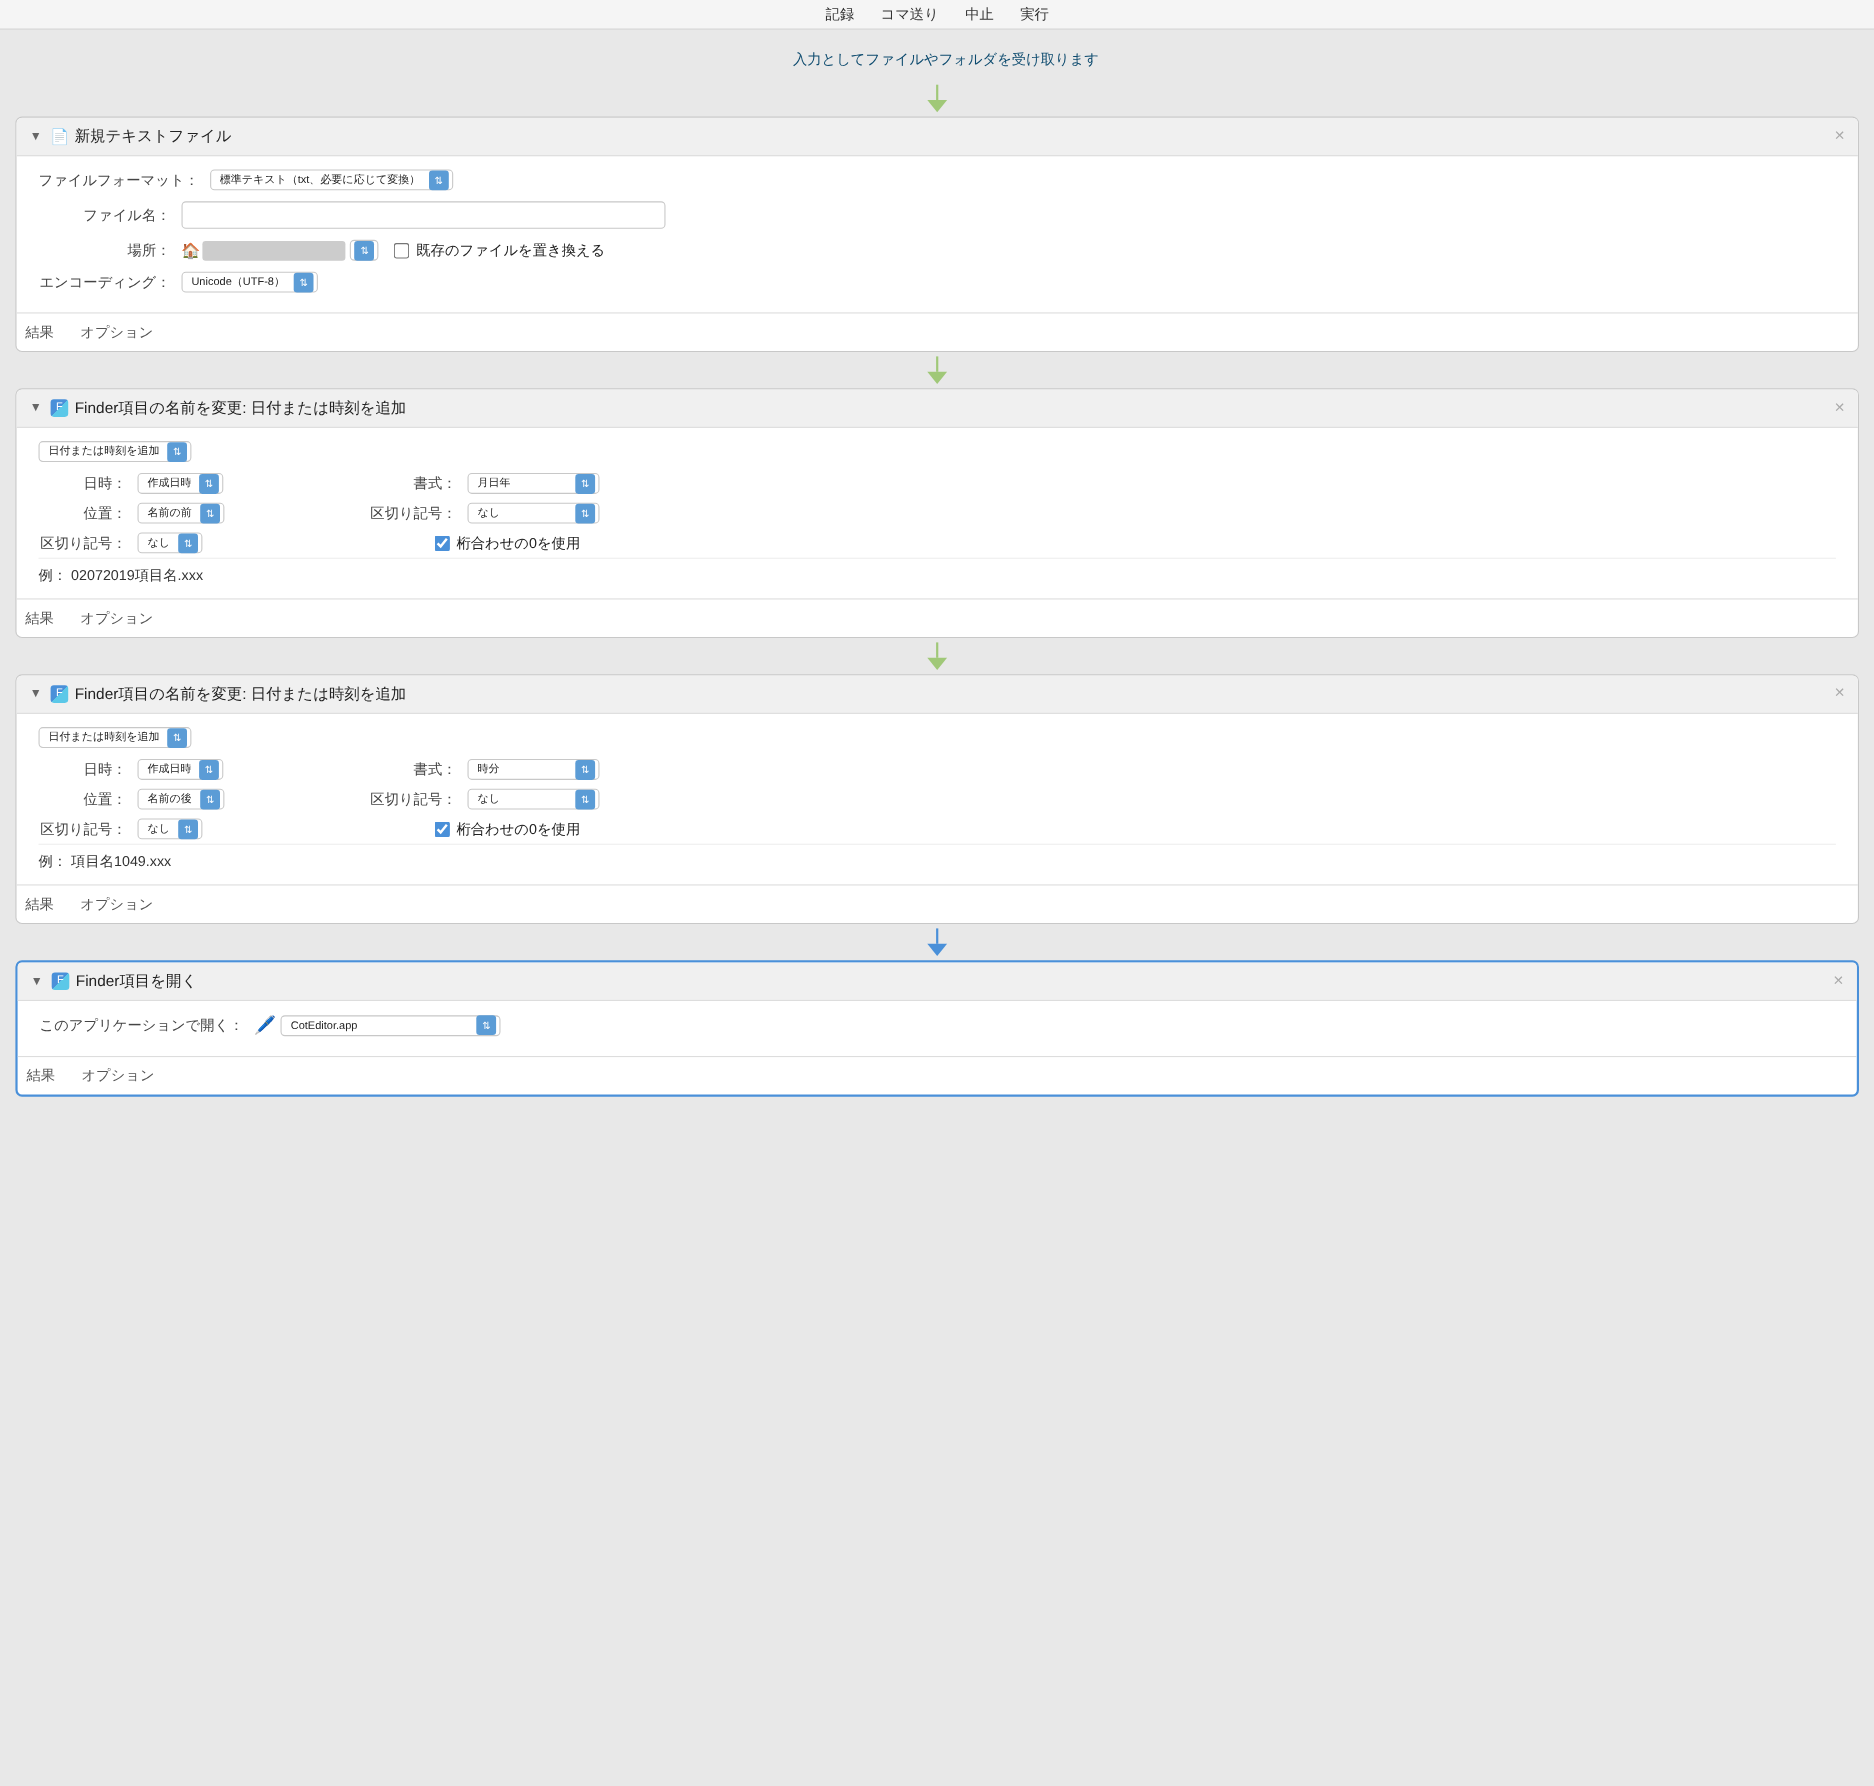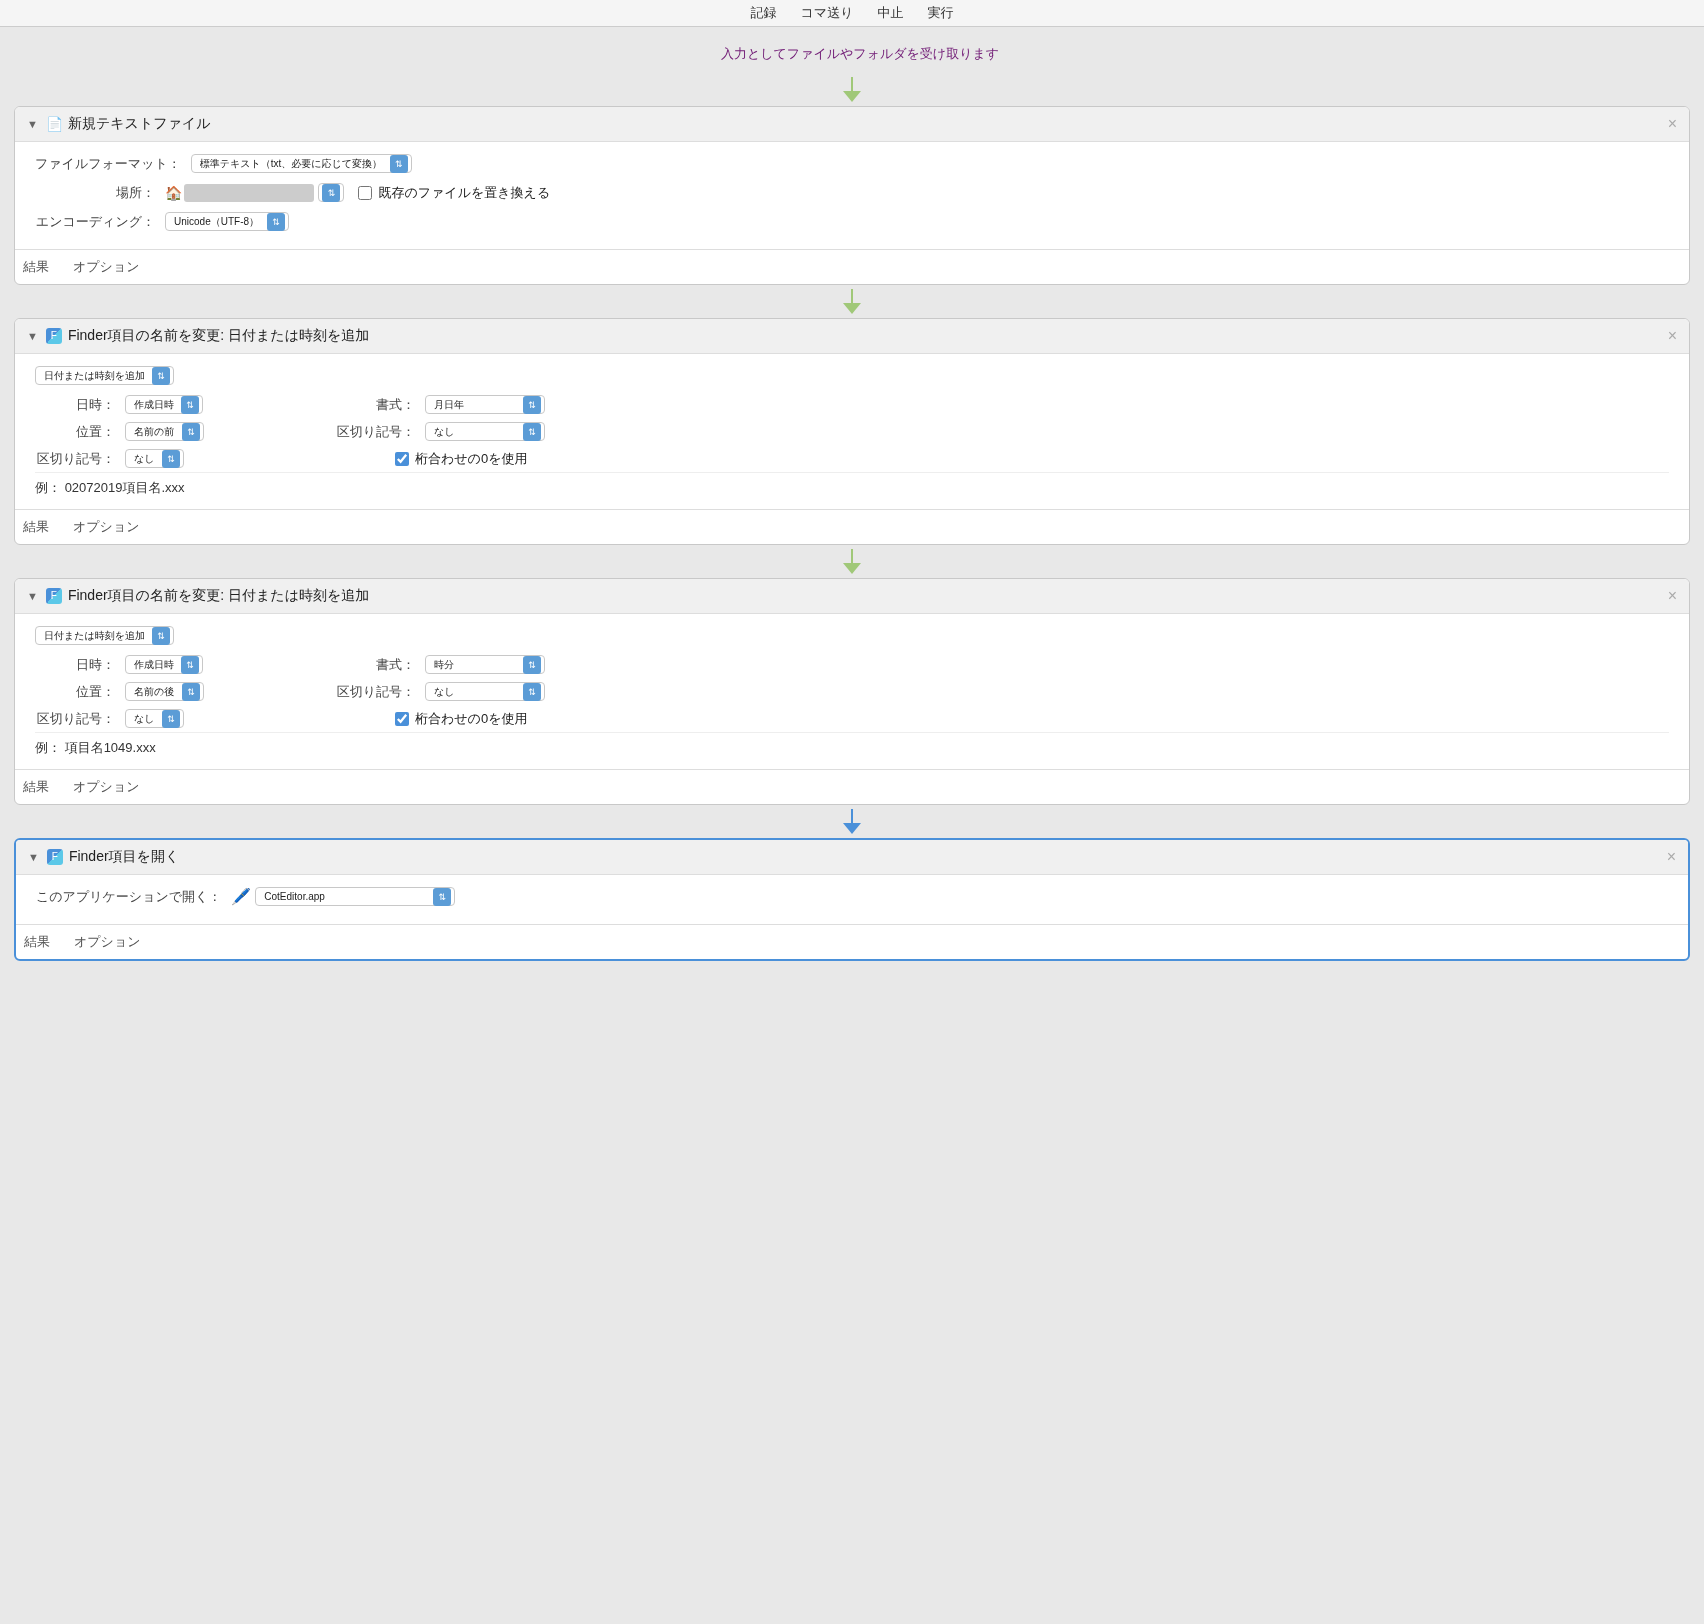--- a/index.html
+++ b/index.html
@@ -28,21 +28,21 @@
       cursor: pointer;
       background: none;
       border: none;
     }
 
     
     .subtitle-bar {
       text-align: center;
       padding: 18px 0 10px 16px;
       font-size: 13px;
-      color: #701a75;
+      color: #0c4a6e;
       background: #e8e8e8;
     }
 
     
     .action-card {
       background: #fff;
       border: 1px solid #c8c8c8;
       border-radius: 6px;
       margin: 0 14px 0 14px;
       overflow: hidden;
@@ -298,20 +298,24 @@
       <div class="form-row">
         <span class="form-label">ファイルフォーマット：</span>
         <div class="select-wrap">
           <select>
             <option>標準テキスト（txt、必要に応じて変換）</option>
           </select>
           <div class="select-arrow">⇅</div>
         </div>
       </div>
 
+      <div class="form-row">
+        <span class="form-label">ファイル名：</span>
+        <input type="text" style="width: 440px;">
+      </div>
 
       <div class="form-row">
         <span class="form-label">場所：</span>
         <span class="house-icon">🏠</span>
         <div class="blurred-box"></div>
         <div class="select-wrap" style="margin-right:14px;">
           <select style="width:20px; padding:3px 20px 3px 4px;"></select>
           <div class="select-arrow">⇅</div>
         </div>
         <div class="checkbox-wrap">

